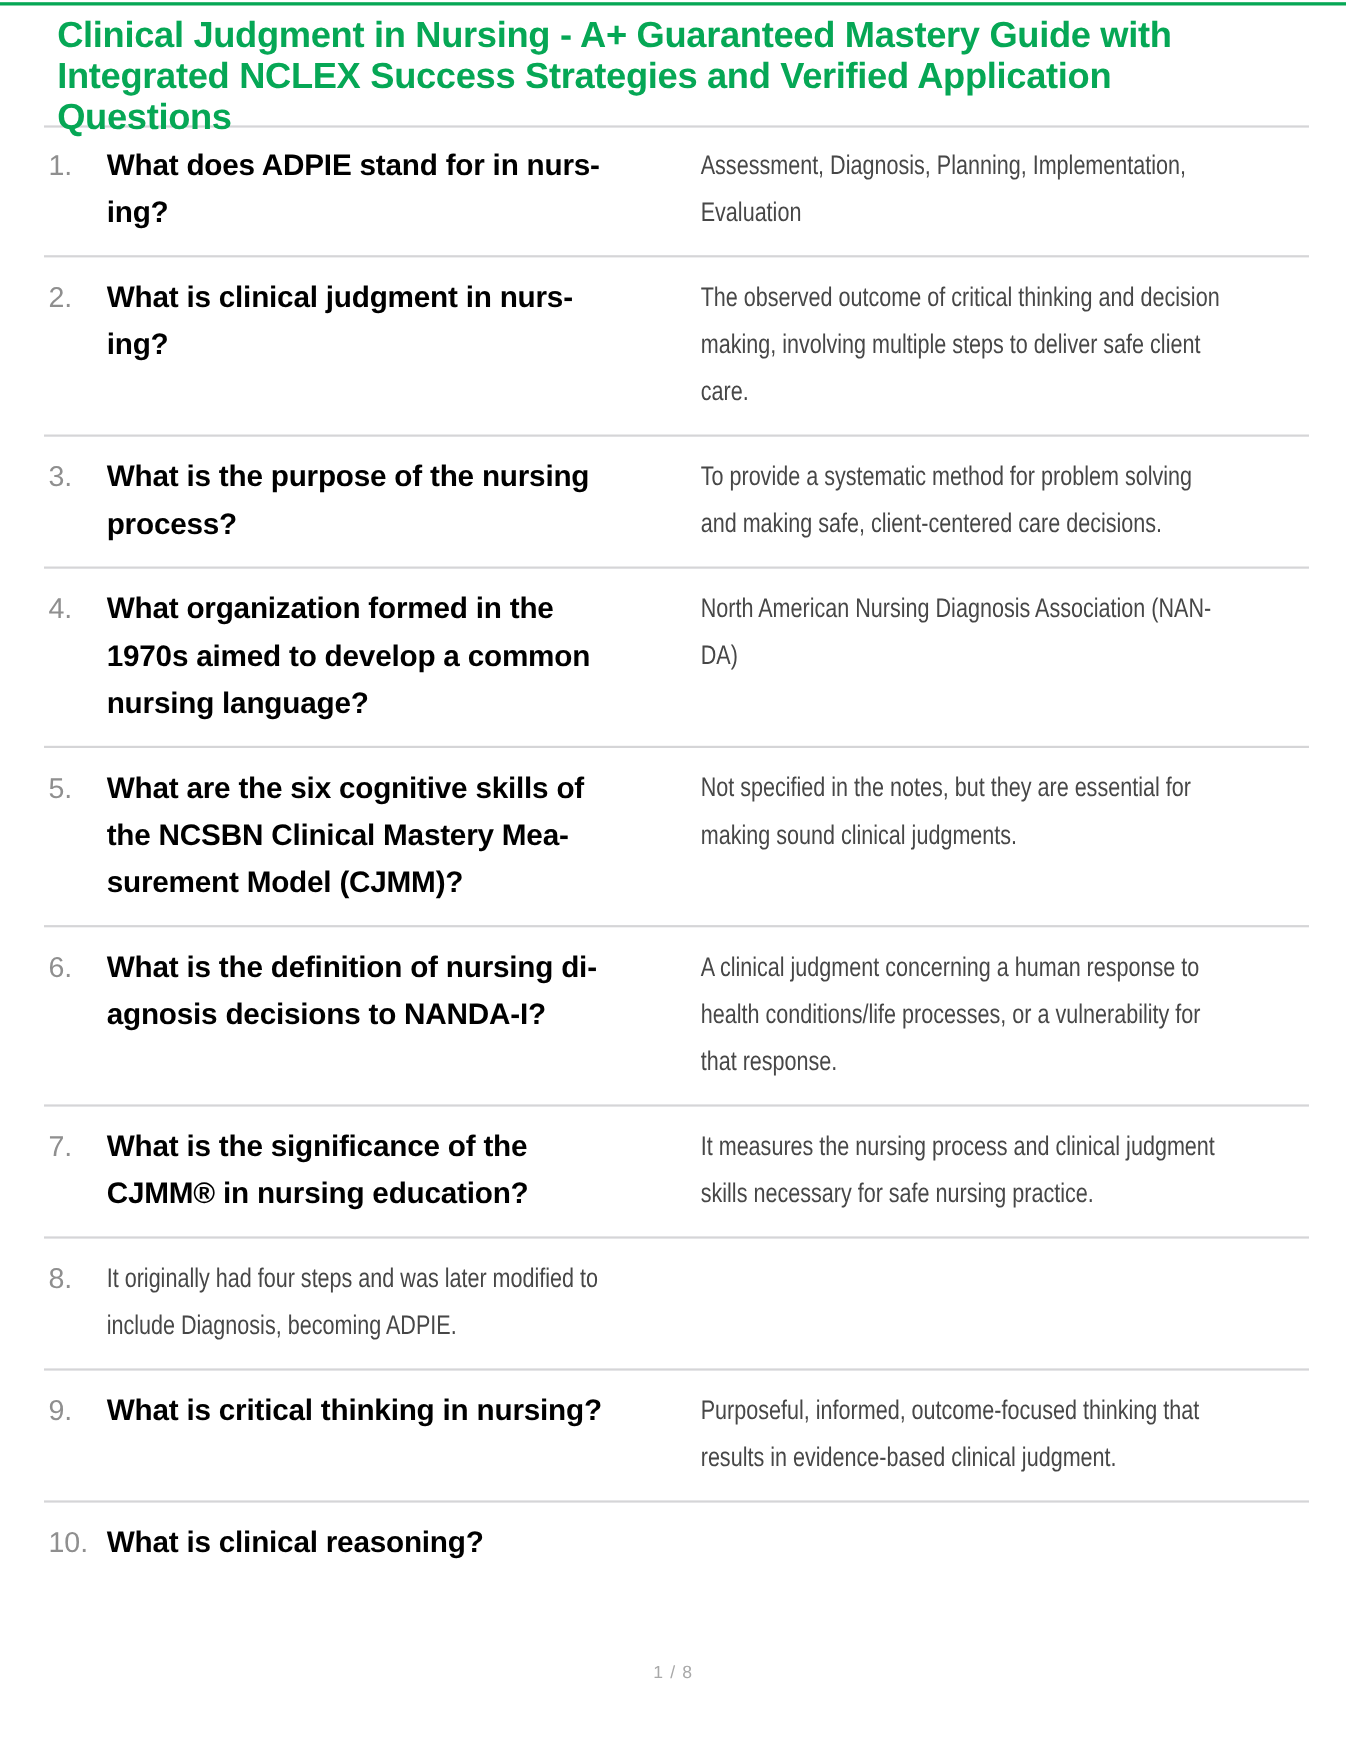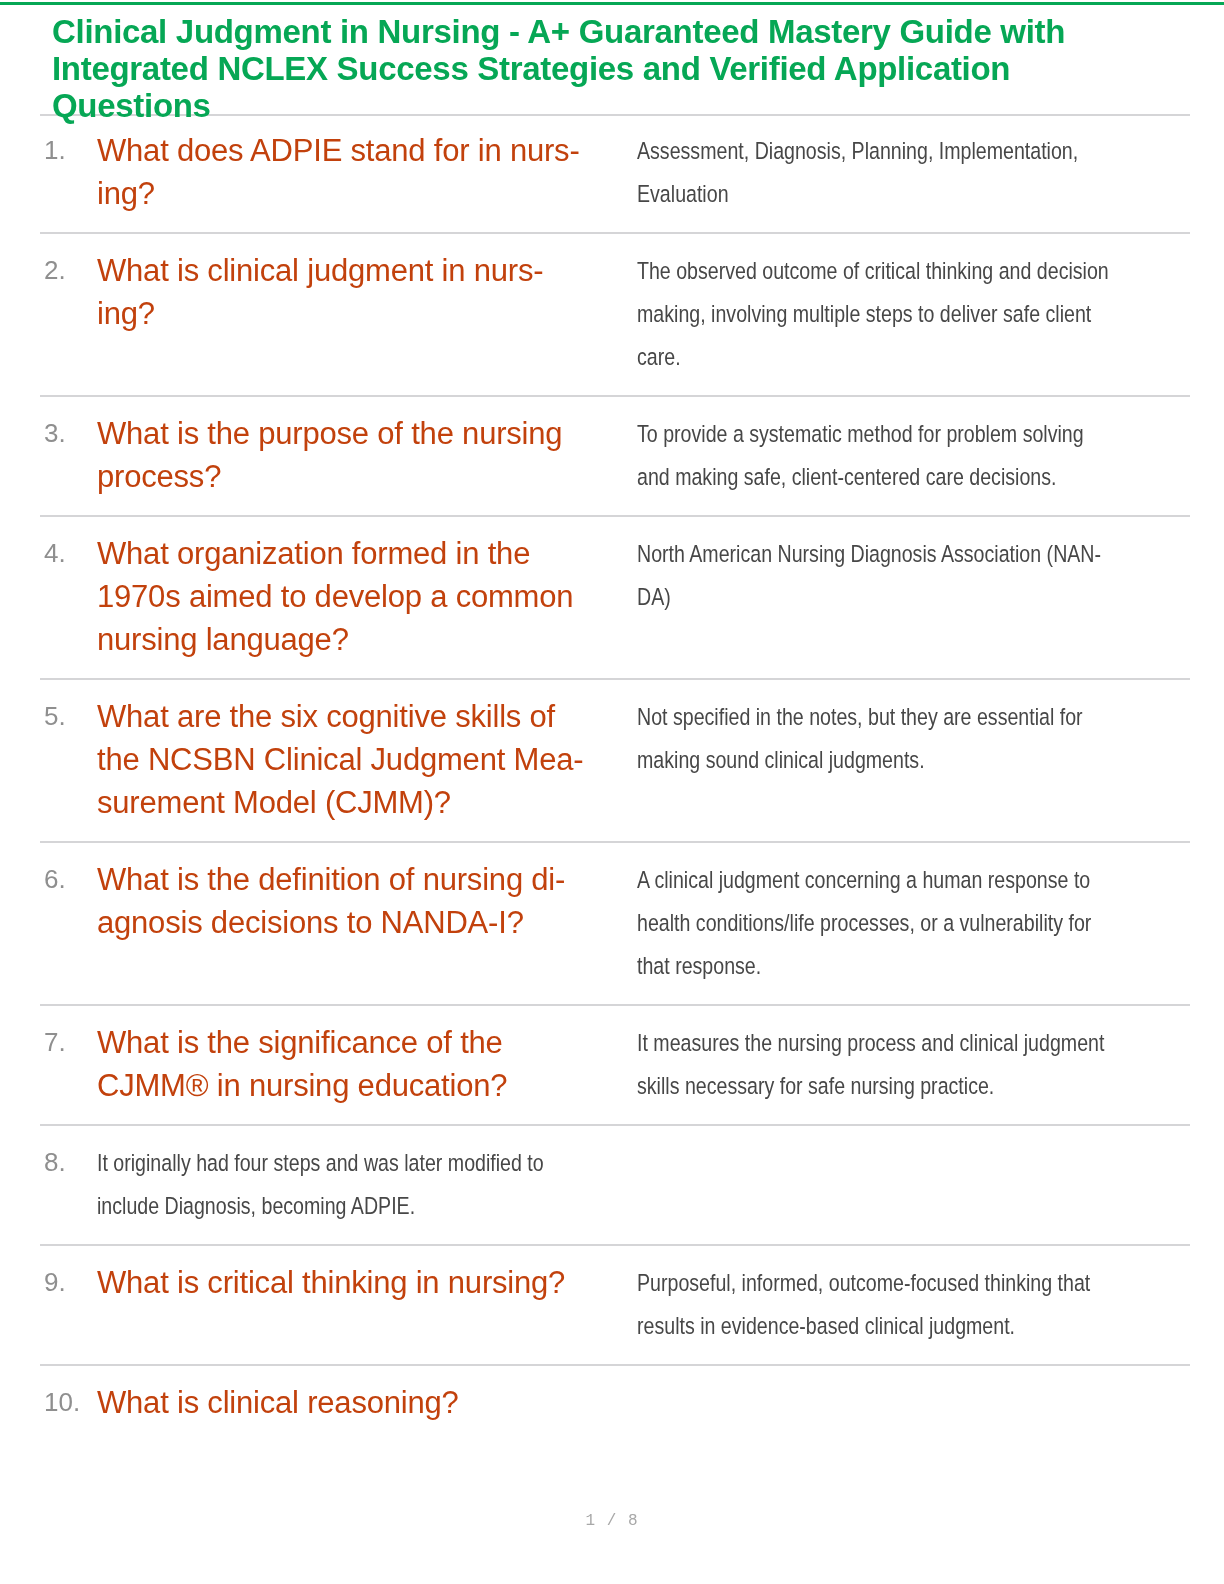--- a/index.html
+++ b/index.html
@@ -54,25 +54,25 @@
     flex: 0 0 auto;
     font-size: 26px;
     line-height: 43px;
     font-weight: 400;
     color: #8f8f8f;
   }
   .qa-question {
     box-sizing: border-box;
     width: 540px;
     flex: 0 0 auto;
-    font-size: 31px;
+    font-size: 27px;
     line-height: 43px;
-    font-weight: 400;
+    font-weight: 700;
     letter-spacing: -0.2px;
-    color: #c2410c;
+    color: #000000;
     white-space: pre-line;
   }
   .qa-answer { flex: 1 1 auto; min-width: 0; }
   .qa-answer-text {
     display: block;
     width: 125%;
     transform: scaleX(0.8);
     transform-origin: 0 0;
     font-size: 24.5px;
     line-height: 43px;
@@ -81,21 +81,20 @@
     white-space: pre-line;
   }
   .page-footer {
     position: absolute;
     top: 1512px; left: 0;
     width: 100%;
     text-align: center;
     font-size: 16px;
     letter-spacing: 1px;
     color: #a8a8a8;
-    font-family: Liberation Mono, monospace;
   }
 </style>
 </head>
 <body>
 
 <div class="page">
   <div class="top-bar"></div>
   <div class="title-rule"></div>
   <h1 class="title">Clinical Judgment in Nursing - A+ Guaranteed Mastery Guide with
 Integrated NCLEX Success Strategies and Verified Application
@@ -140,21 +139,21 @@
 nursing language?</div>
     <div class="qa-answer">
       <span class="qa-answer-text">North American Nursing Diagnosis Association (NAN-
 DA)</span>
     </div>
   </section>
 
   <section class="qa-row">
     <div class="qa-num">5.</div>
     <div class="qa-question">What are the six cognitive skills of
-the NCSBN Clinical Judgment Mea-
+the NCSBN Clinical Mastery Mea-
 surement Model (CJMM)?</div>
     <div class="qa-answer">
       <span class="qa-answer-text">Not specified in the notes, but they are essential for
 making sound clinical judgments.</span>
     </div>
   </section>
 
   <section class="qa-row">
     <div class="qa-num">6.</div>
     <div class="qa-question">What is the definition of nursing di-

